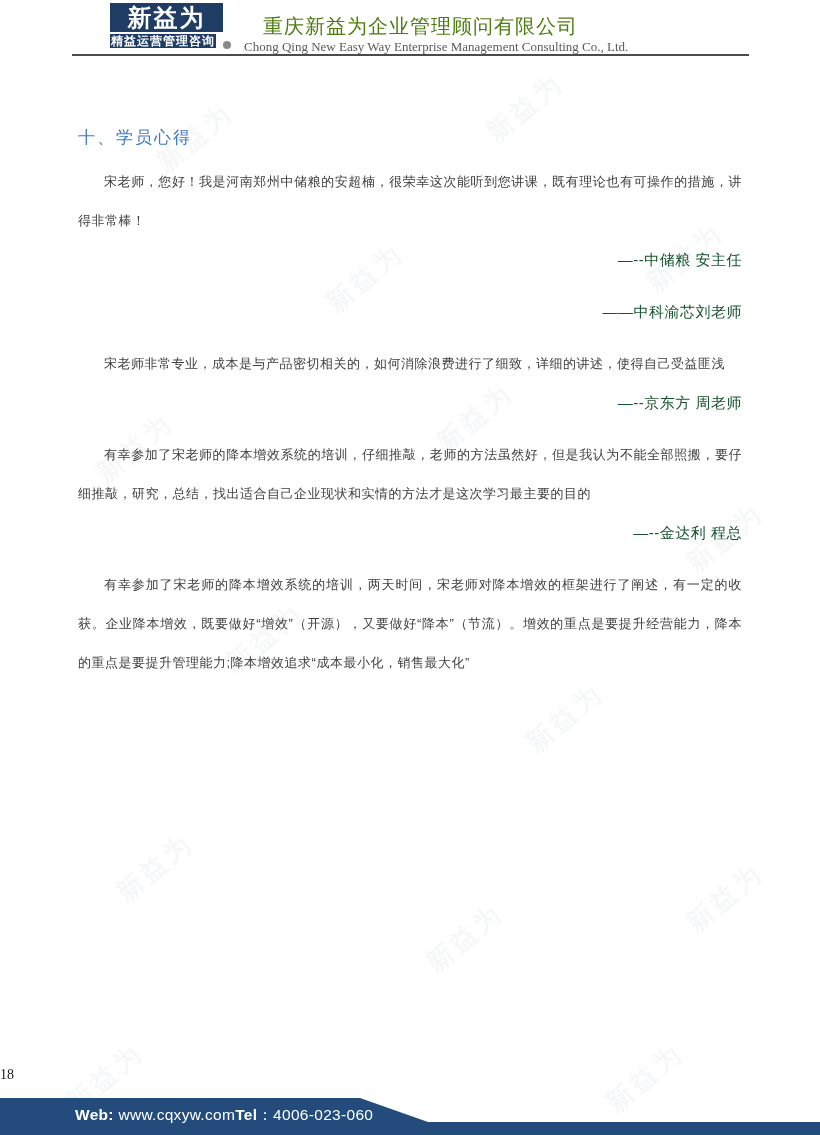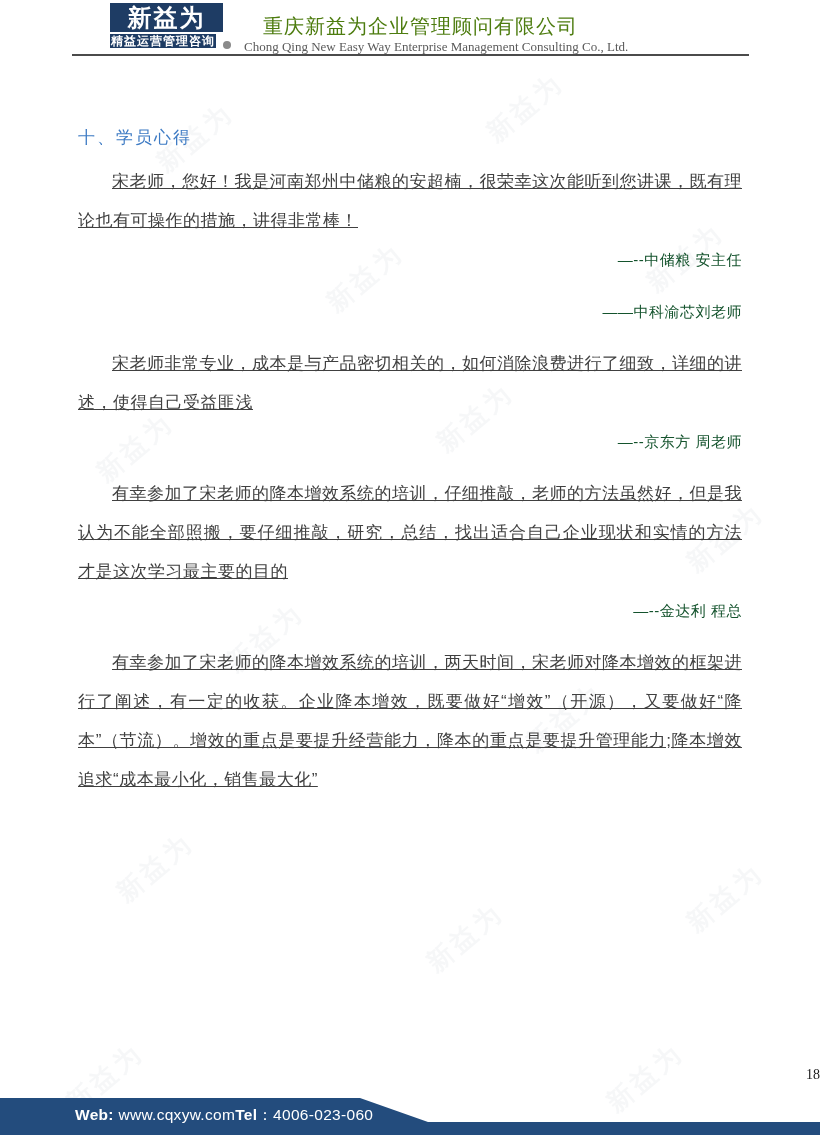--- a/index.html
+++ b/index.html
@@ -115,41 +115,40 @@
   .section-title {
     margin-top: 69px;
     font-size: 17px;
     font-weight: normal;
     color: #3e7bc4;
     letter-spacing: 2px;
   }
   .testimonials { margin-top: 13px; }
   .testimonial { margin-bottom: 13px; }
   .t-text {
-    font-size: 17px;
+    font-size: 13px;
     line-height: 39px;
     color: #404040;
     text-indent: 2em;
     text-align: justify;
     letter-spacing: 0.5px;
-    text-decoration: underline;
   }
   .t-attr {
     font-size: 15px;
     line-height: 39px;
     color: #14532d;
     text-align: right;
     letter-spacing: 0.5px;
   }
 
   
   .page-number {
     position: absolute;
     left: 0; right: 0; top: 1067px;
-    text-align: right;
+    text-align: left;
     font-family: "Liberation Serif", "DejaVu Serif", serif;
     font-size: 14px;
     color: #1a1a1a;
     z-index: 3;
   }
   .footer-shape {
     position: absolute;
     left: 0; top: 1098px;
     width: 820px; height: 37px;
     z-index: 2;

